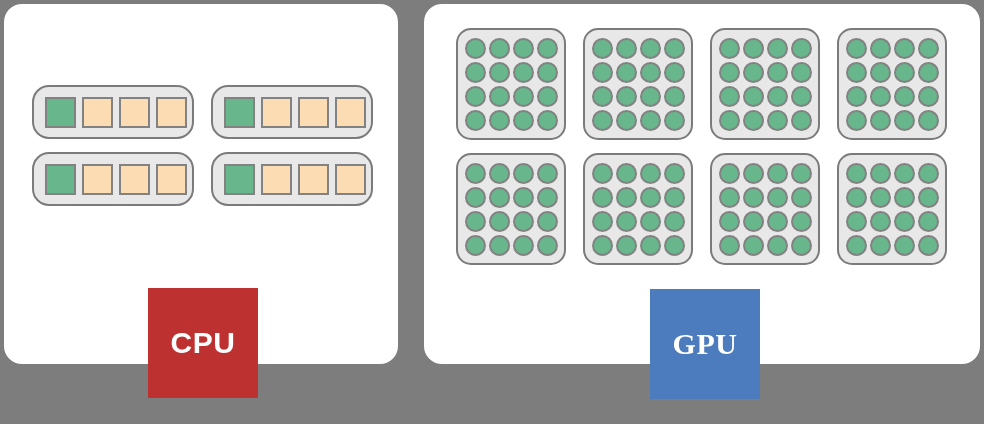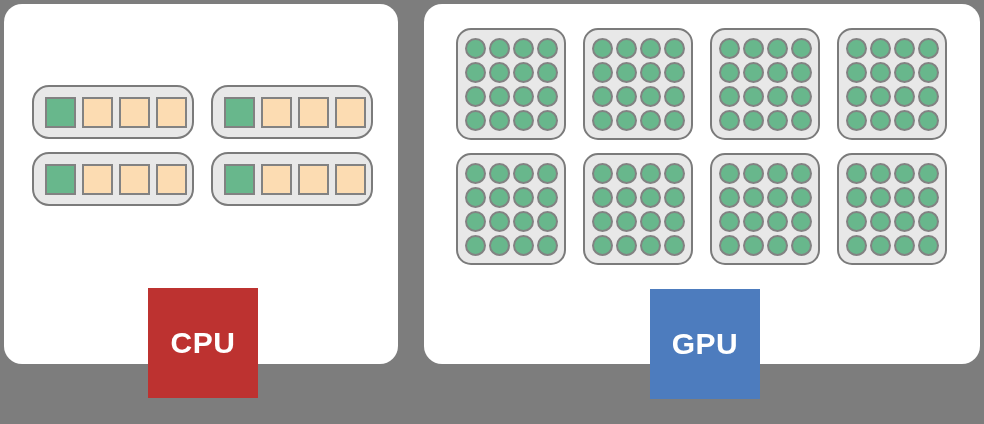--- a/index.html
+++ b/index.html
@@ -105,20 +105,21 @@
     width: 110px;
     height: 110px;
     background: var(--cpu-red, #bd3230);
   }
   .chip.gpu-chip {
     left: 226px;
     top: 285px;
     width: 110px;
     height: 110px;
     background: var(--gpu-blue, #4d7cbe);
+    font-family: Liberation Serif, serif;
   }
 </style>
 </head>
 <body>
 
 <div class="canvas">
 
   <div class="panel cpu">
     <div class="cpu-groups">
         <div class="core-group">

